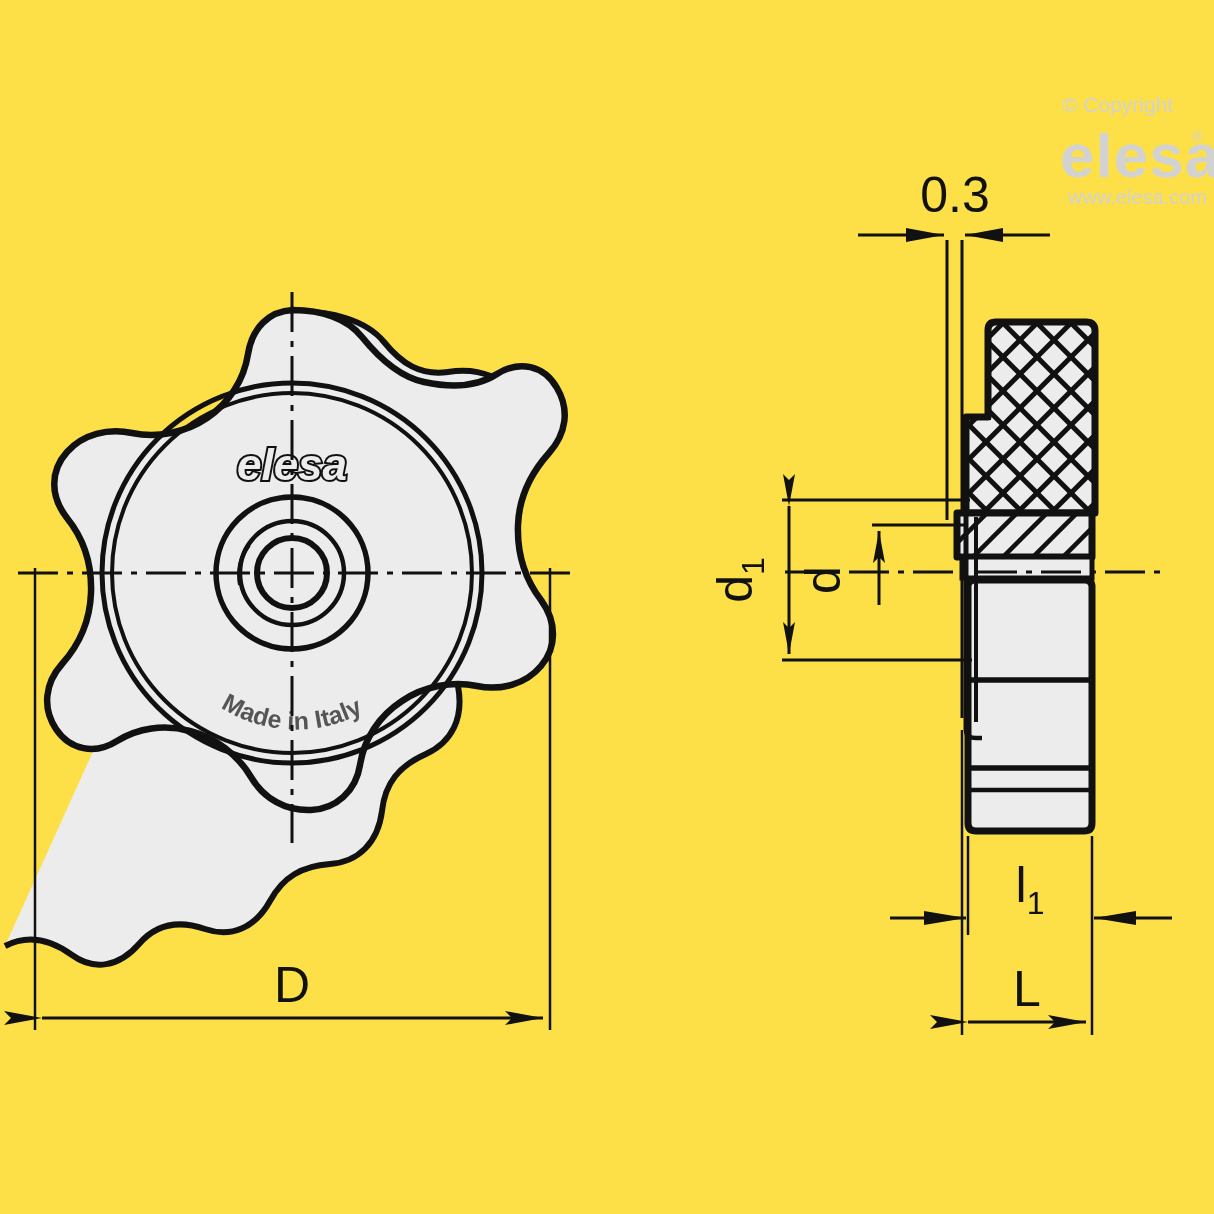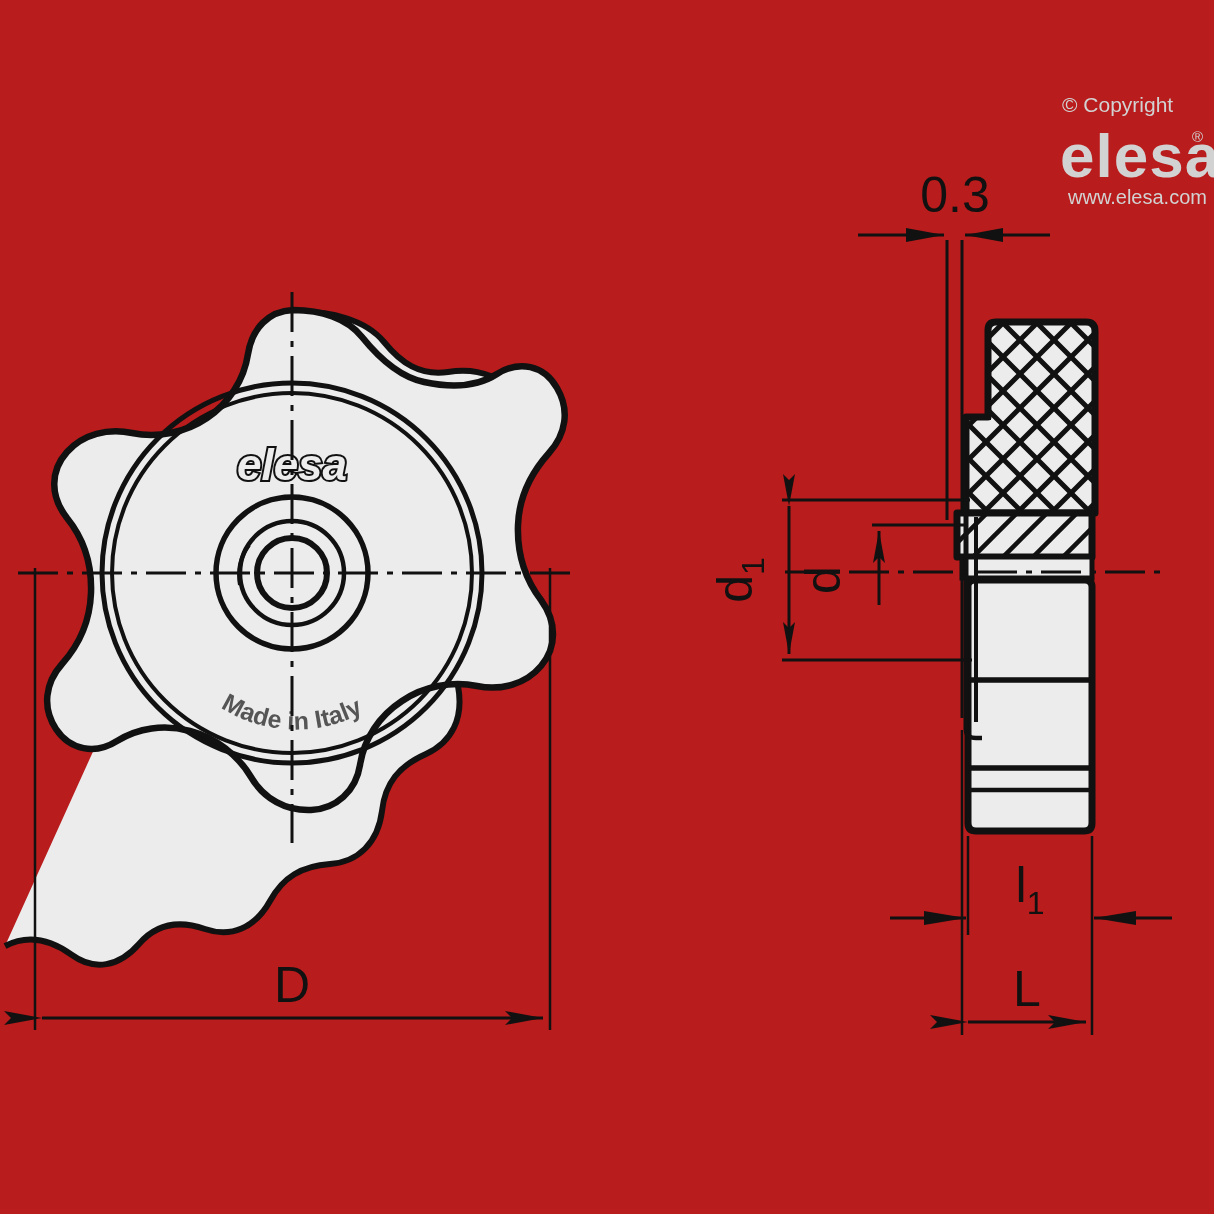--- a/index.html
+++ b/index.html
@@ -1,18 +1,18 @@
 <!DOCTYPE html>
 <html><head>
 <meta charset="utf-8">
 <style>
   html,body{margin:0;padding:0;background:#ffffff;}
   body{width:1214px;height:1214px;overflow:hidden;
        font-family:"Liberation Sans", sans-serif;}
-  #stage{position:relative;width:1214px;height:1214px;background:#b91c1c;}
+  #stage{position:relative;width:1214px;height:1214px;background:#fde047;}
   svg{display:block;}
   .dimtext{font-family:"Liberation Sans", sans-serif;font-size:50px;fill:#111;}
   .sub{font-size:32px;}
   .brandtext{font-family:"Liberation Sans", sans-serif;fill:#d2d2d2;}
 </style>
 </head>
 <body>
 
 <div id="stage">
 

